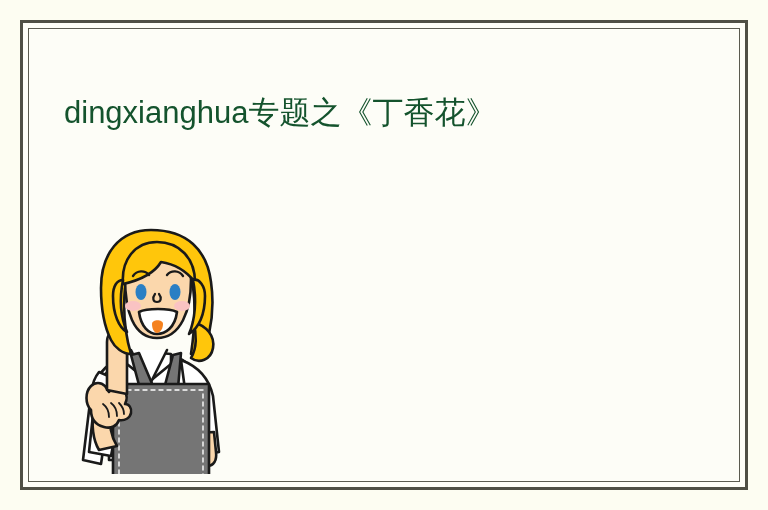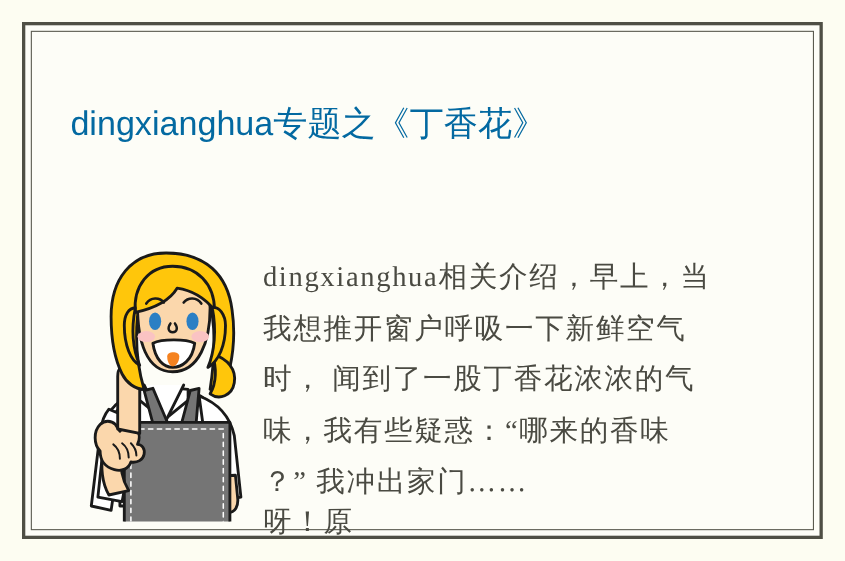--- a/index.html
+++ b/index.html
@@ -34,21 +34,21 @@
     border: 1px solid #5b5b50;
     background: #fdfdf7;
   }
 
   .article-title {
     position: absolute;
     left: 35px;
     top: 42px;
     font-size: 31px;
     line-height: 42px;
-    color: #0369a1;
+    color: #14532d;
     letter-spacing: 0px;
     white-space: nowrap;
     font-weight: 400;
   }
 
   
   .illustration {
     position: absolute;
     left: 40px;
     top: 185px;
@@ -146,23 +146,15 @@
           <path d="M70 98 C78 94 100 94 108 98 C106 114 96 120 88 120 C80 120 72 113 70 98 Z" fill="#ffffff"></path>
 
           <path d="M83 110 C83 105 94 105 94 110 C94 116 90 119 88 119 C86 119 83 116 83 110 Z" fill="#f58220" stroke="none"></path>
 
           <path d="M54 66 C50 86 52 104 58 118 C50 114 44 100 44 82 C44 72 48 66 54 66 Z" fill="#ffc60b"></path>
           <path d="M124 66 C128 86 126 106 120 120 C130 114 136 100 136 82 C136 72 130 64 124 66 Z" fill="#ffc60b"></path>
         </g>
       </svg>
     </div>
 
-    <div class="article-body">
-      <div class="body-line">dingxianghua相关介绍，早上，当</div>
-      <div class="body-line">我想推开窗户呼吸一下新鲜空气</div>
-      <div class="body-line">时， 闻到了一股丁香花浓浓的气</div>
-      <div class="body-line">味，我有些疑惑：“哪来的香味</div>
-      <div class="body-line">？” 我冲出家门……</div>
-      <div class="body-line tight">呀！原</div>
-    </div>
 
   </div>
 </div>
 
 </body></html>

